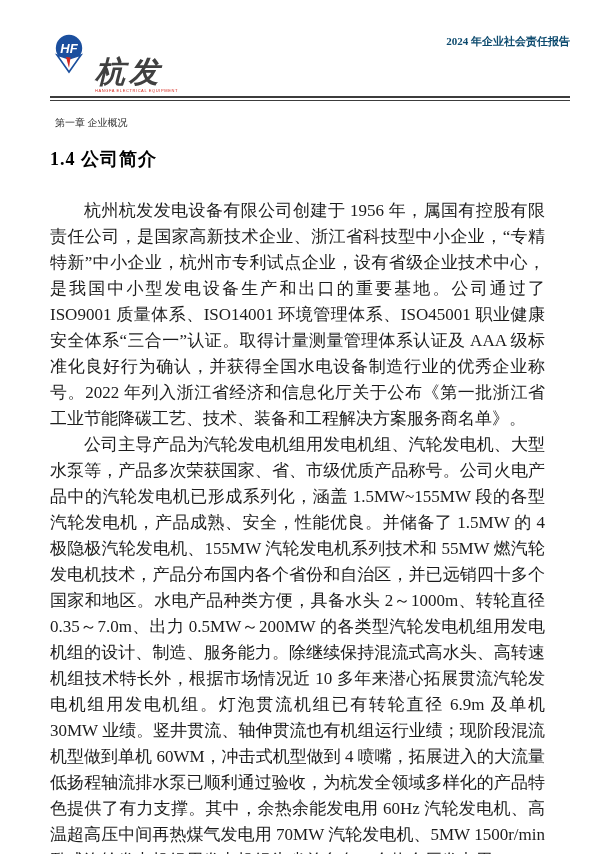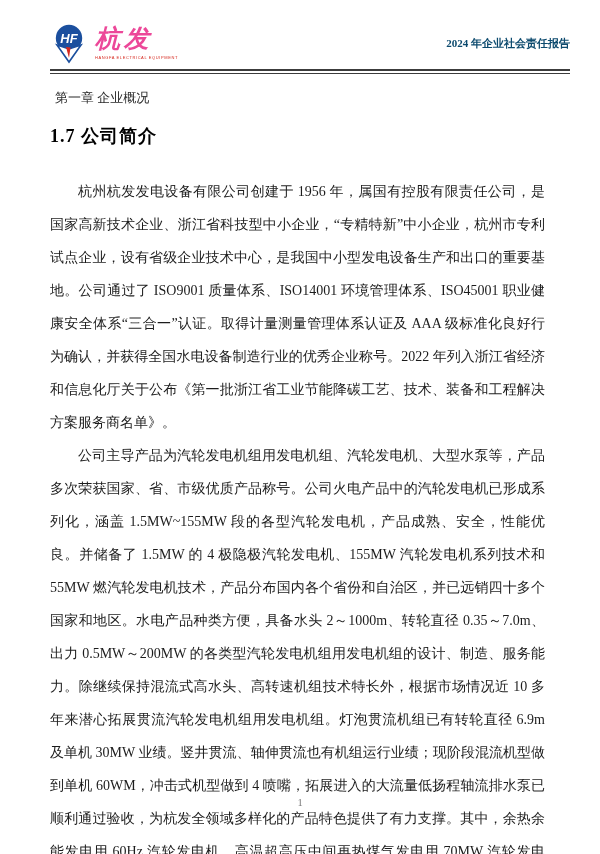--- a/index.html
+++ b/index.html
@@ -11,34 +11,35 @@
     background: #ffffff;
     font-family: "Liberation Serif", serif;
     color: #212121;
     box-sizing: border-box;
     overflow: hidden;
   }
   
   .header {
     display: flex;
     justify-content: space-between;
-    align-items: center;
-    padding: 24px 30px 3px 52px;
+    align-items: flex-start;
+    padding: 34px 30px 3px 52px;
   }
   .logo { display: flex; align-items: flex-start; gap: 7px; }
   .logo-emblem { flex: 0 0 auto; }
   .brand-col { display: flex; flex-direction: column; margin-top: 2px; }
   .brand-cn {
-    font-size: 25px;
+    font-size: 30px;
     font-weight: bold;
     font-style: italic;
-    color: #ec4899;
+    color: #404040;
     line-height: 26px;
     letter-spacing: 4px;
     font-family: "Liberation Serif", serif;
+    margin-top: 23px;
   }
   .brand-sub {
     font-size: 4px;
     color: #d6281e;
     letter-spacing: 0.6px;
     margin-top: 3px;
     white-space: nowrap;
     font-family: "Liberation Sans", sans-serif;
   }
   .report-title {
@@ -50,35 +51,35 @@
   }
   .header-rule {
     margin: 0 30px 0 50px;
     height: 2px;
     border-top: 2px solid #3c3c3c;
     border-bottom: 1px solid #3c3c3c;
   }
   
   .chapter {
     margin: 15px 0 0 55px;
-    font-size: 13px;
+    font-size: 10px;
     color: #2a2a2a;
   }
   .section-title {
     margin: 17px 0 0 50px;
     font-size: 18px;
     font-weight: bold;
     color: #000;
     letter-spacing: 1px;
   }
   .content { margin: 27px 55px 0 50px; }
   .content p {
     margin: 0;
-    font-size: 14px;
-    line-height: 33px;
+    font-size: 17px;
+    line-height: 26px;
     text-align: justify;
     text-indent: 2em;
     color: #1c1c1c;
   }
   
   .footer {
     position: absolute;
     left: 0; right: 0;
     bottom: 46px;
     text-align: center;
@@ -104,21 +105,21 @@
         <span class="brand-sub">HANGFA ELECTRICAL EQUIPMENT</span>
       </div>
     </div>
     <div class="report-title">2024 年企业社会责任报告</div>
   </div>
 
   <div class="header-rule"></div>
 
   <div class="chapter">第一章  企业概况</div>
 
-  <div class="section-title">1.7 公司简介</div>
+  <div class="section-title">1.4 公司简介</div>
 
   <div class="content">
     <p>杭州杭发发电设备有限公司创建于 1956 年，属国有控股有限责任公司，是国家高新技术企业、浙江省科技型中小企业，“专精特新”中小企业，杭州市专利试点企业，设有省级企业技术中心，是我国中小型发电设备生产和出口的重要基地。公司通过了 ISO9001 质量体系、ISO14001 环境管理体系、ISO45001 职业健康安全体系“三合一”认证。取得计量测量管理体系认证及 AAA 级标准化良好行为确认，并获得全国水电设备制造行业的优秀企业称号。2022 年列入浙江省经济和信息化厅关于公布《第一批浙江省工业节能降碳工艺、技术、装备和工程解决方案服务商名单》。</p>
     <p>公司主导产品为汽轮发电机组用发电机组、汽轮发电机、大型水泵等，产品多次荣获国家、省、市级优质产品称号。公司火电产品中的汽轮发电机已形成系列化，涵盖 1.5MW~155MW 段的各型汽轮发电机，产品成熟、安全，性能优良。并储备了 1.5MW 的 4 极隐极汽轮发电机、155MW 汽轮发电机系列技术和 55MW 燃汽轮发电机技术，产品分布国内各个省份和自治区，并已远销四十多个国家和地区。水电产品种类方便，具备水头 2～1000m、转轮直径 0.35～7.0m、出力 0.5MW～200MW 的各类型汽轮发电机组用发电机组的设计、制造、服务能力。除继续保持混流式高水头、高转速机组技术特长外，根据市场情况近 10 多年来潜心拓展贯流汽轮发电机组用发电机组。灯泡贯流机组已有转轮直径 6.9m 及单机 30MW 业绩。竖井贯流、轴伸贯流也有机组运行业绩；现阶段混流机型做到单机 60WM，冲击式机型做到 4 喷嘴，拓展进入的大流量低扬程轴流排水泵已顺利通过验收，为杭发全领域多样化的产品特色提供了有力支撑。其中，余热余能发电用 60Hz 汽轮发电机、高温超高压中间再热煤气发电用 70MW 汽轮发电机、5MW 1500r/min 卧式汽轮发电机组用发电机组为省首台套，余热余压发电用 30MW 汽轮发电机为杭州市重点产业。</p>
   </div>
 
   <div class="footer">1</div>
 
 </div>
 

